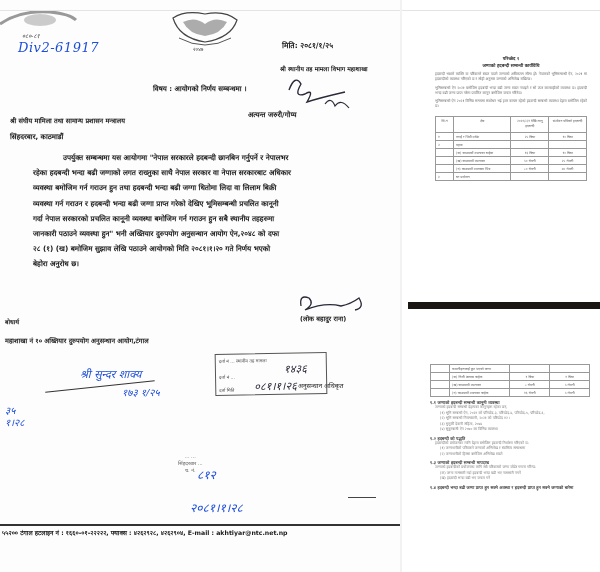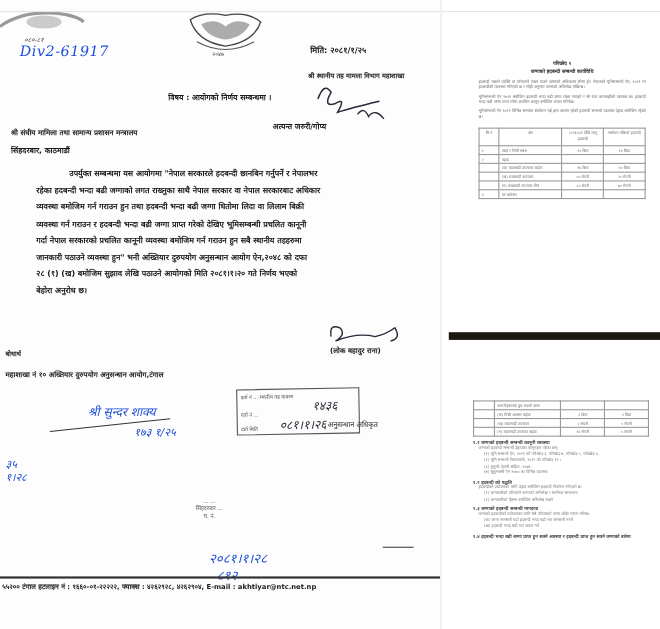--- a/index.html
+++ b/index.html
@@ -25,31 +25,31 @@
   .body-text { position: absolute; left: 33px; top: 150px; width: 360px; font-size: 7.2px; line-height: 15.2px; font-weight: bold; text-align: justify; }
   .body-text .indent { display: inline-block; width: 30px; }
   .sig-main { position: absolute; left: 295px; top: 292px; width: 75px; height: 22px; }
   .signer { position: absolute; left: 300px; top: 314px; font-size: 6.5px; font-weight: bold; }
   .designation { position: absolute; left: 298px; top: 337px; font-size: 6.5px; font-weight: normal; margin-top: 44px; }
   .cc-label { position: absolute; left: 5px; top: 318px; font-size: 6px; font-weight: bold; }
   .cc-line { position: absolute; left: 5px; top: 336px; font-size: 6.5px; font-weight: bold; }
   .hand-note1 { left: 80px; top: 366px; font-size: 11px; }
   .hand-line { position: absolute; left: 45px; top: 386px; width: 110px; height: 1px; background: #333; transform: rotate(-6deg); }
   .hand-note2 { left: 122px; top: 385px; font-size: 10px; text-align: center; }
-  .hand-frac { left: 5px; top: 417px; font-size: 10px; line-height: 12px; font-family: Liberation Serif, serif; }
+  .hand-frac { left: 5px; top: 405px; font-size: 10px; line-height: 12px; font-family: Liberation Serif, serif; }
   .stamp-box { position: absolute; left: 215px; top: 353px; width: 112px; height: 42px; border: 1.5px solid #555; transform: rotate(-1deg); padding: 2px 4px; }
   .stamp-label { font-size: 4.5px; color: #444; display: block; }
   .stamp-val { font-family: "DejaVu Serif", serif; font-style: italic; font-size: 11px; color: #2a2a3a; }
   .stamp-num { position: absolute; left: 36px; top: 7px; margin-left: 32px; }
   .stamp-date { position: absolute; left: 38px; top: 24px; }
   .stamp-lbl1 { position: absolute; left: 3px; top: 3px; }
   .stamp-lbl2 { position: absolute; left: 3px; top: 19px; }
   .stamp-lbl3 { position: absolute; left: 3px; top: 32px; }
   .recv-stamp { position: absolute; left: 178px; top: 453px; font-size: 5px; color: #555; line-height: 7px; text-align: center; }
-  .recv-num { left: 197px; top: 466px; font-size: 12px; margin-top: 48px; }
+  .recv-num { left: 197px; top: 466px; font-size: 12px; }
   .recv-date { left: 190px; top: 479px; font-size: 12px; margin-top: 20px; }
   .dash-mark { position: absolute; left: 348px; top: 497px; width: 28px; height: 1px; background: #444; }
   .note { position: absolute; left: 52px; top: 510px; font-size: 6.5px; font-weight: bold; }
   .footer-rule { position: absolute; left: 0; top: 524px; width: 400px; height: 1.5px; background: #333; }
   .footer { position: absolute; left: 2px; top: 528px; font-size: 6.2px; font-weight: bold; white-space: nowrap; }
 
   
   .v-divider { position: absolute; left: 400px; top: 0; width: 2px; height: 572px; background: #f2f2f2; }
 
   

